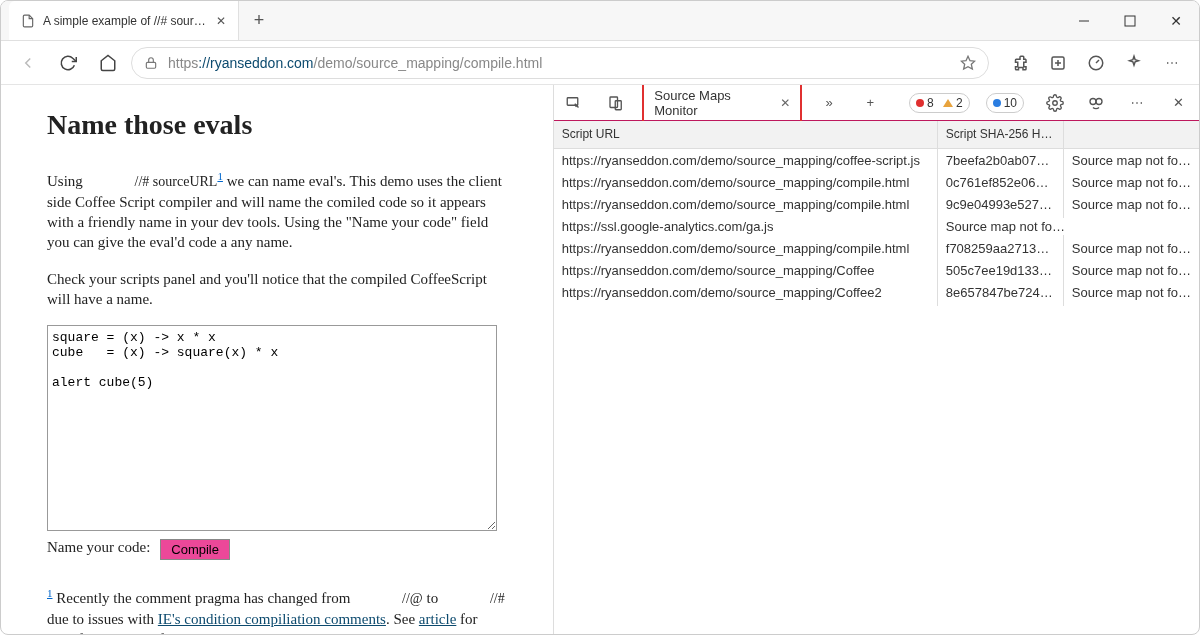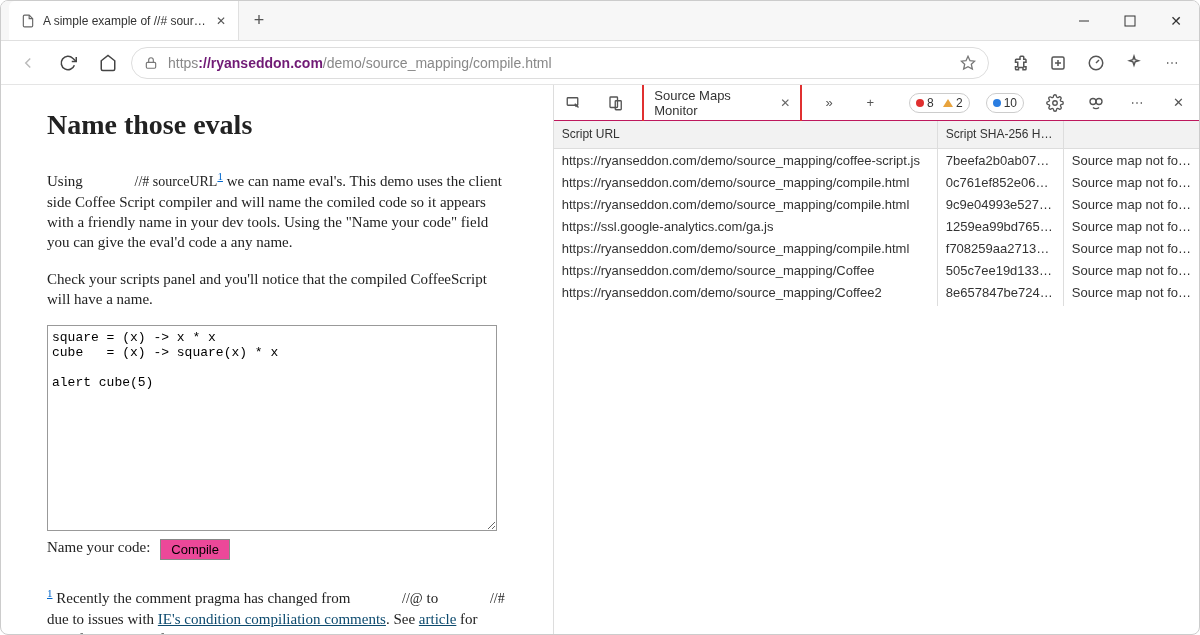--- a/index.html
+++ b/index.html
@@ -61,21 +61,21 @@
   border: 1px solid #ddd;
   border-radius: 16px;
   display: flex;
   align-items: center;
   padding: 0 12px;
   gap: 10px;
   color: #777;
   font-size: 14px;
 }
 .url-text { color: #888; }
-.url-path { color: #701a75; font-weight: bold; }
+.url-path { color: #0c4a6e; }
 .right-icons { display: flex; align-items: center; gap: 4px; padding-left: 8px; }
 .ic { width: 34px; height: 34px; display: flex; align-items: center; justify-content: center; color: #555; }
 .content-row { flex: 1; display: flex; overflow: hidden; }
 .page {
   width: 556px;
   padding: 24px 46px;
   font-family: Georgia, "Times New Roman", serif;
   font-size: 15px;
   color: #222;
   overflow: auto;
@@ -320,21 +320,20 @@
             <div class="dt-col col2">0c761ef852e067ea…</div>
             <div class="dt-col col3">Source map not fo…</div>
           </div>
           <div class="dt-row">
             <div class="dt-col col1">https://ryanseddon.com/demo/source_mapping/compile.html</div>
             <div class="dt-col col2">9c9e04993e527a5…</div>
             <div class="dt-col col3">Source map not fo…</div>
           </div>
           <div class="dt-row">
             <div class="dt-col col1">https://ssl.google-analytics.com/ga.js</div>
-            <div class="dt-col col2">1259ea99bd76596…</div>
             <div class="dt-col col3">Source map not fo…</div>
           </div>
           <div class="dt-row">
             <div class="dt-col col1">https://ryanseddon.com/demo/source_mapping/compile.html</div>
             <div class="dt-col col2">f708259aa271366…</div>
             <div class="dt-col col3">Source map not fo…</div>
           </div>
           <div class="dt-row">
             <div class="dt-col col1">https://ryanseddon.com/demo/source_mapping/Coffee</div>
             <div class="dt-col col2">505c7ee19d1330c…</div>

